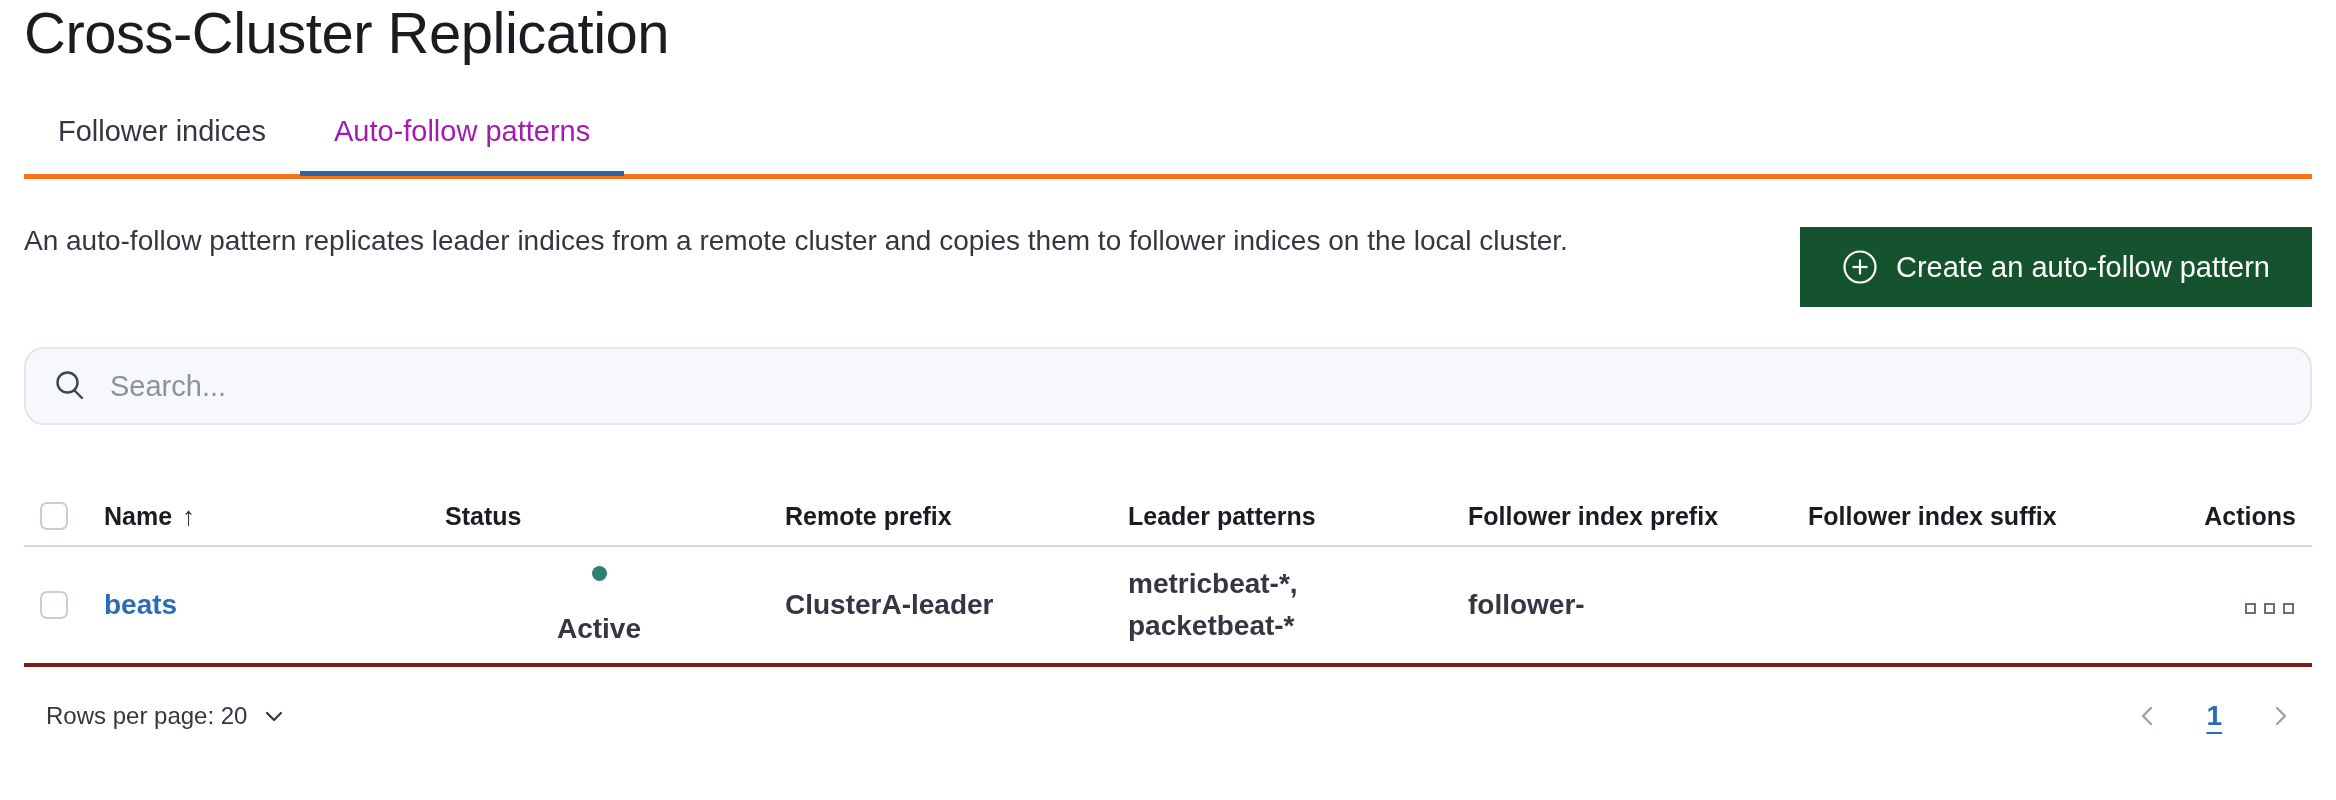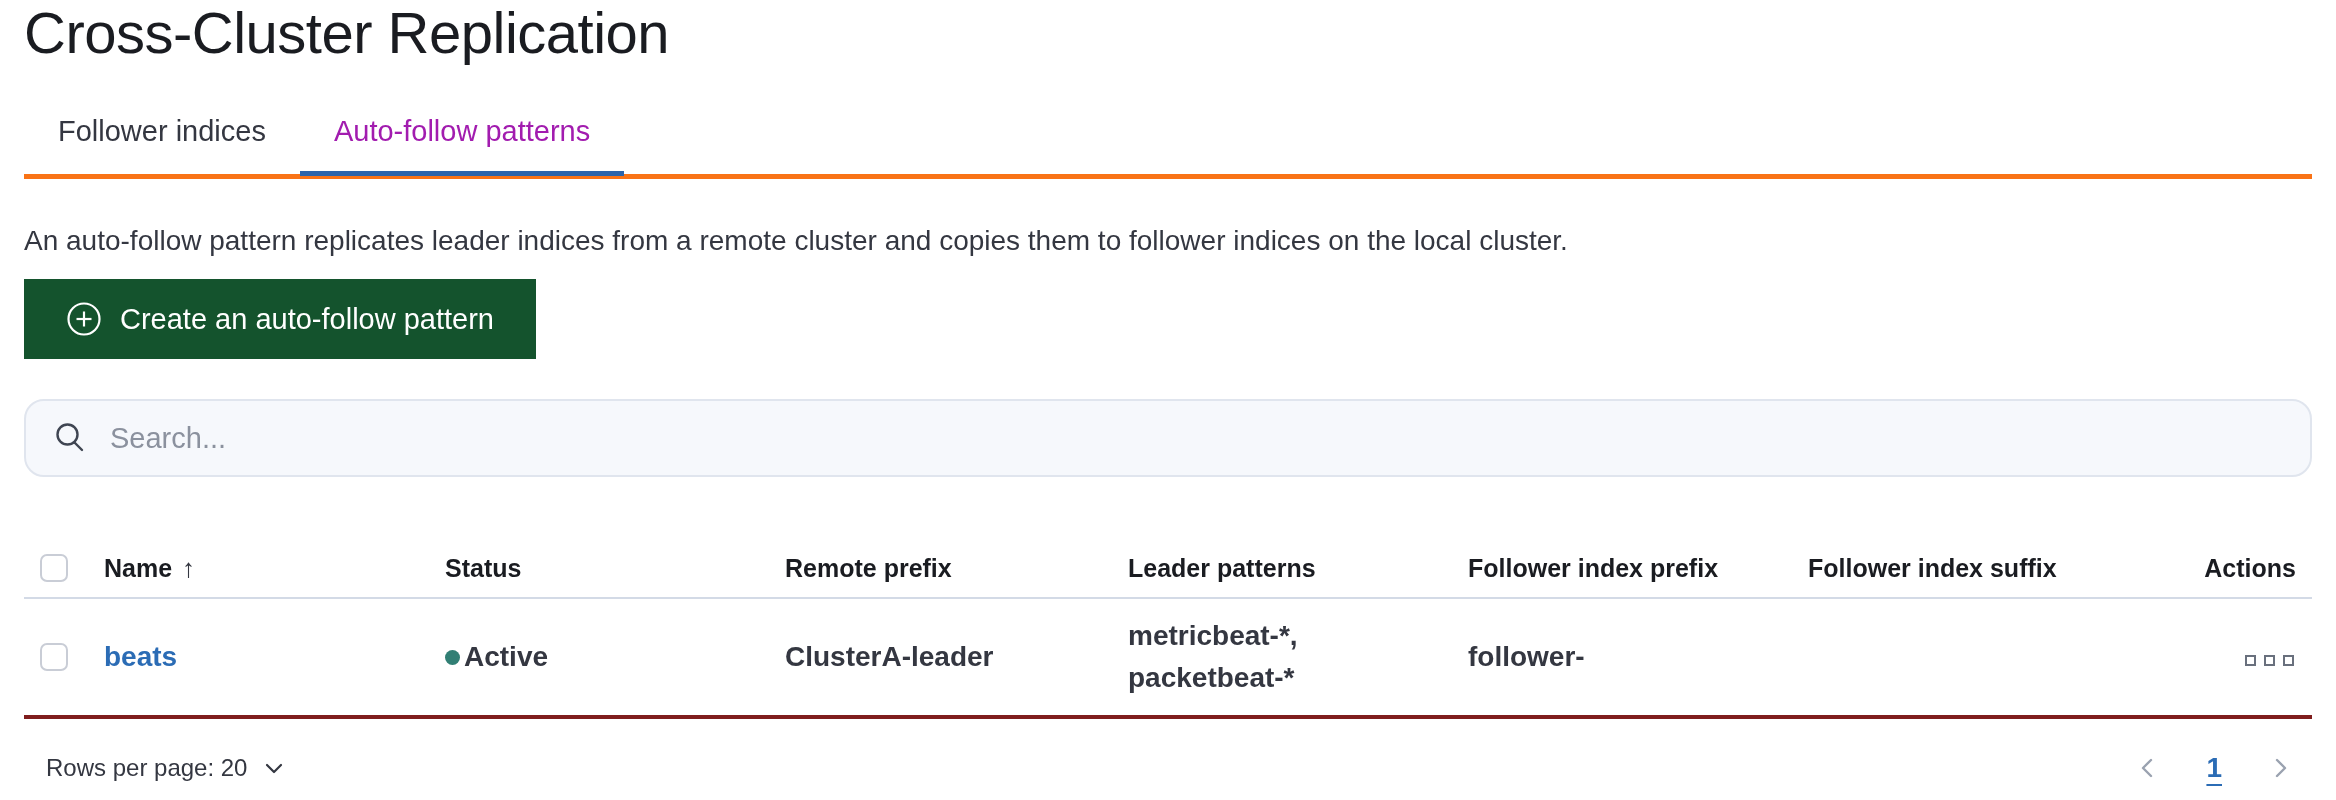--- a/index.html
+++ b/index.html
@@ -38,21 +38,20 @@
     height: 5px;
     background: #2b64ab;
   }
 
   
   .header-row {
     display: flex;
     justify-content: space-between;
     align-items: flex-start;
     margin-top: 36px;
-    flex-direction: column;
   }
   .description {
     max-width: 1700px;
     font-size: 28px;
     line-height: 52px;
     color: #343741;
   }
   .create-btn {
     display: flex;
     align-items: center;
@@ -110,21 +109,21 @@
   .checkbox {
     width: 28px; height: 28px;
     border: 2px solid #c9cdd6;
     border-radius: 7px;
     background: #ffffff;
     cursor: pointer;
   }
 
   .link { color: #2b6cb5; text-decoration: none; cursor: pointer; }
 
-  .status-wrap { display: flex; align-items: center; gap: 4px; }
+  .status-wrap { display: flex; align-items: center; gap: 32px; flex-direction: column; }
   .status-dot {
     width: 15px; height: 15px;
     border-radius: 50%;
     background: #317f74;
     flex: 0 0 auto;
   }
 
   .leader-patterns { max-width: 250px; line-height: 42px; }
 
   .actions-icon { display: inline-flex; gap: 8px; cursor: pointer; padding: 6px 2px; }

